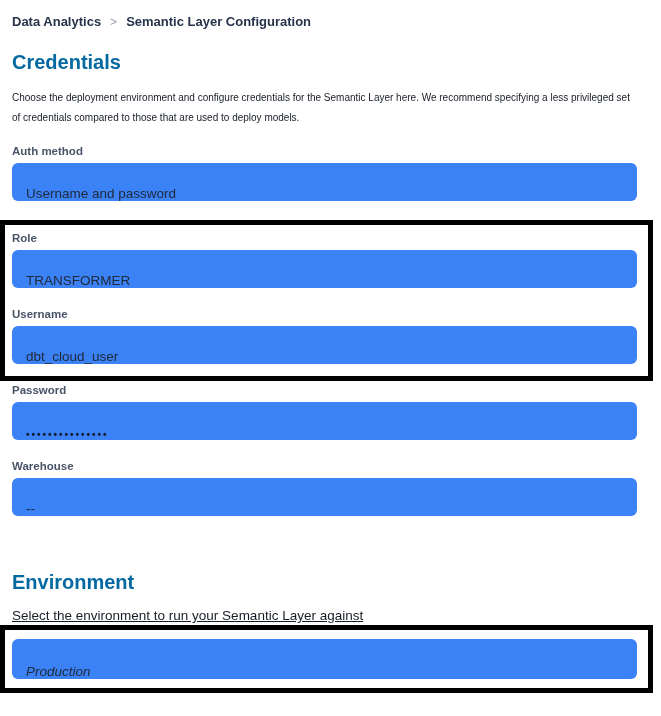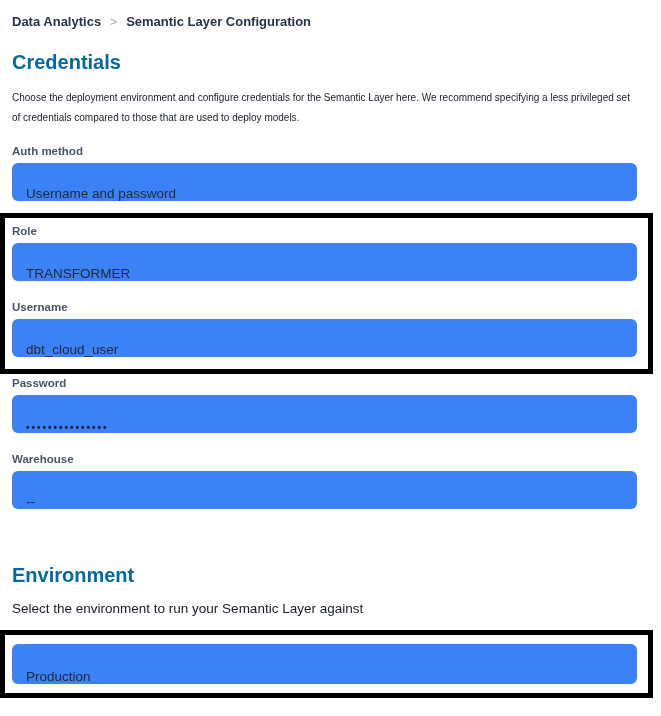--- a/index.html
+++ b/index.html
@@ -50,20 +50,21 @@
     max-width: 623px;
     font-size: 10px;
     line-height: 20px;
     color: #171d27;
   }
   .env-description {
     margin: 14px 12px 0 12px;
     font-size: 13.5px;
     line-height: 15px;
     color: #171d27;
+    text-decoration: underline;
   }
 
   
   .field-label {
     font-size: 11.5px;
     line-height: 14px;
     font-weight: 700;
     color: #4a5469;
   }
   .field-box {
@@ -89,27 +90,28 @@
     letter-spacing: 2px;
     color: #131c2b;
   }
 
   
   .highlight-box {
     border: 5px solid #000000;
     width: 653px;
   }
   .hb-credentials {
-    margin-top: 12px;
+    margin-top: 19px;
     padding: 6px 8px 12px 7px;
   }
   .hb-credentials .fg-username { margin-top: 19px; }
   .hb-environment {
-    margin-top: 14px;
+    margin-top: 2px;
     padding: 9px 18px 9px 7px;
+    font-style: italic;
   }
   .hb-environment .field-box { height: 40px; margin-top: 0; }
 </style>
 </head>
 <body>
 
 <div class="page">
 
   <nav class="breadcrumb">
     <span class="crumb">Data Analytics</span>

